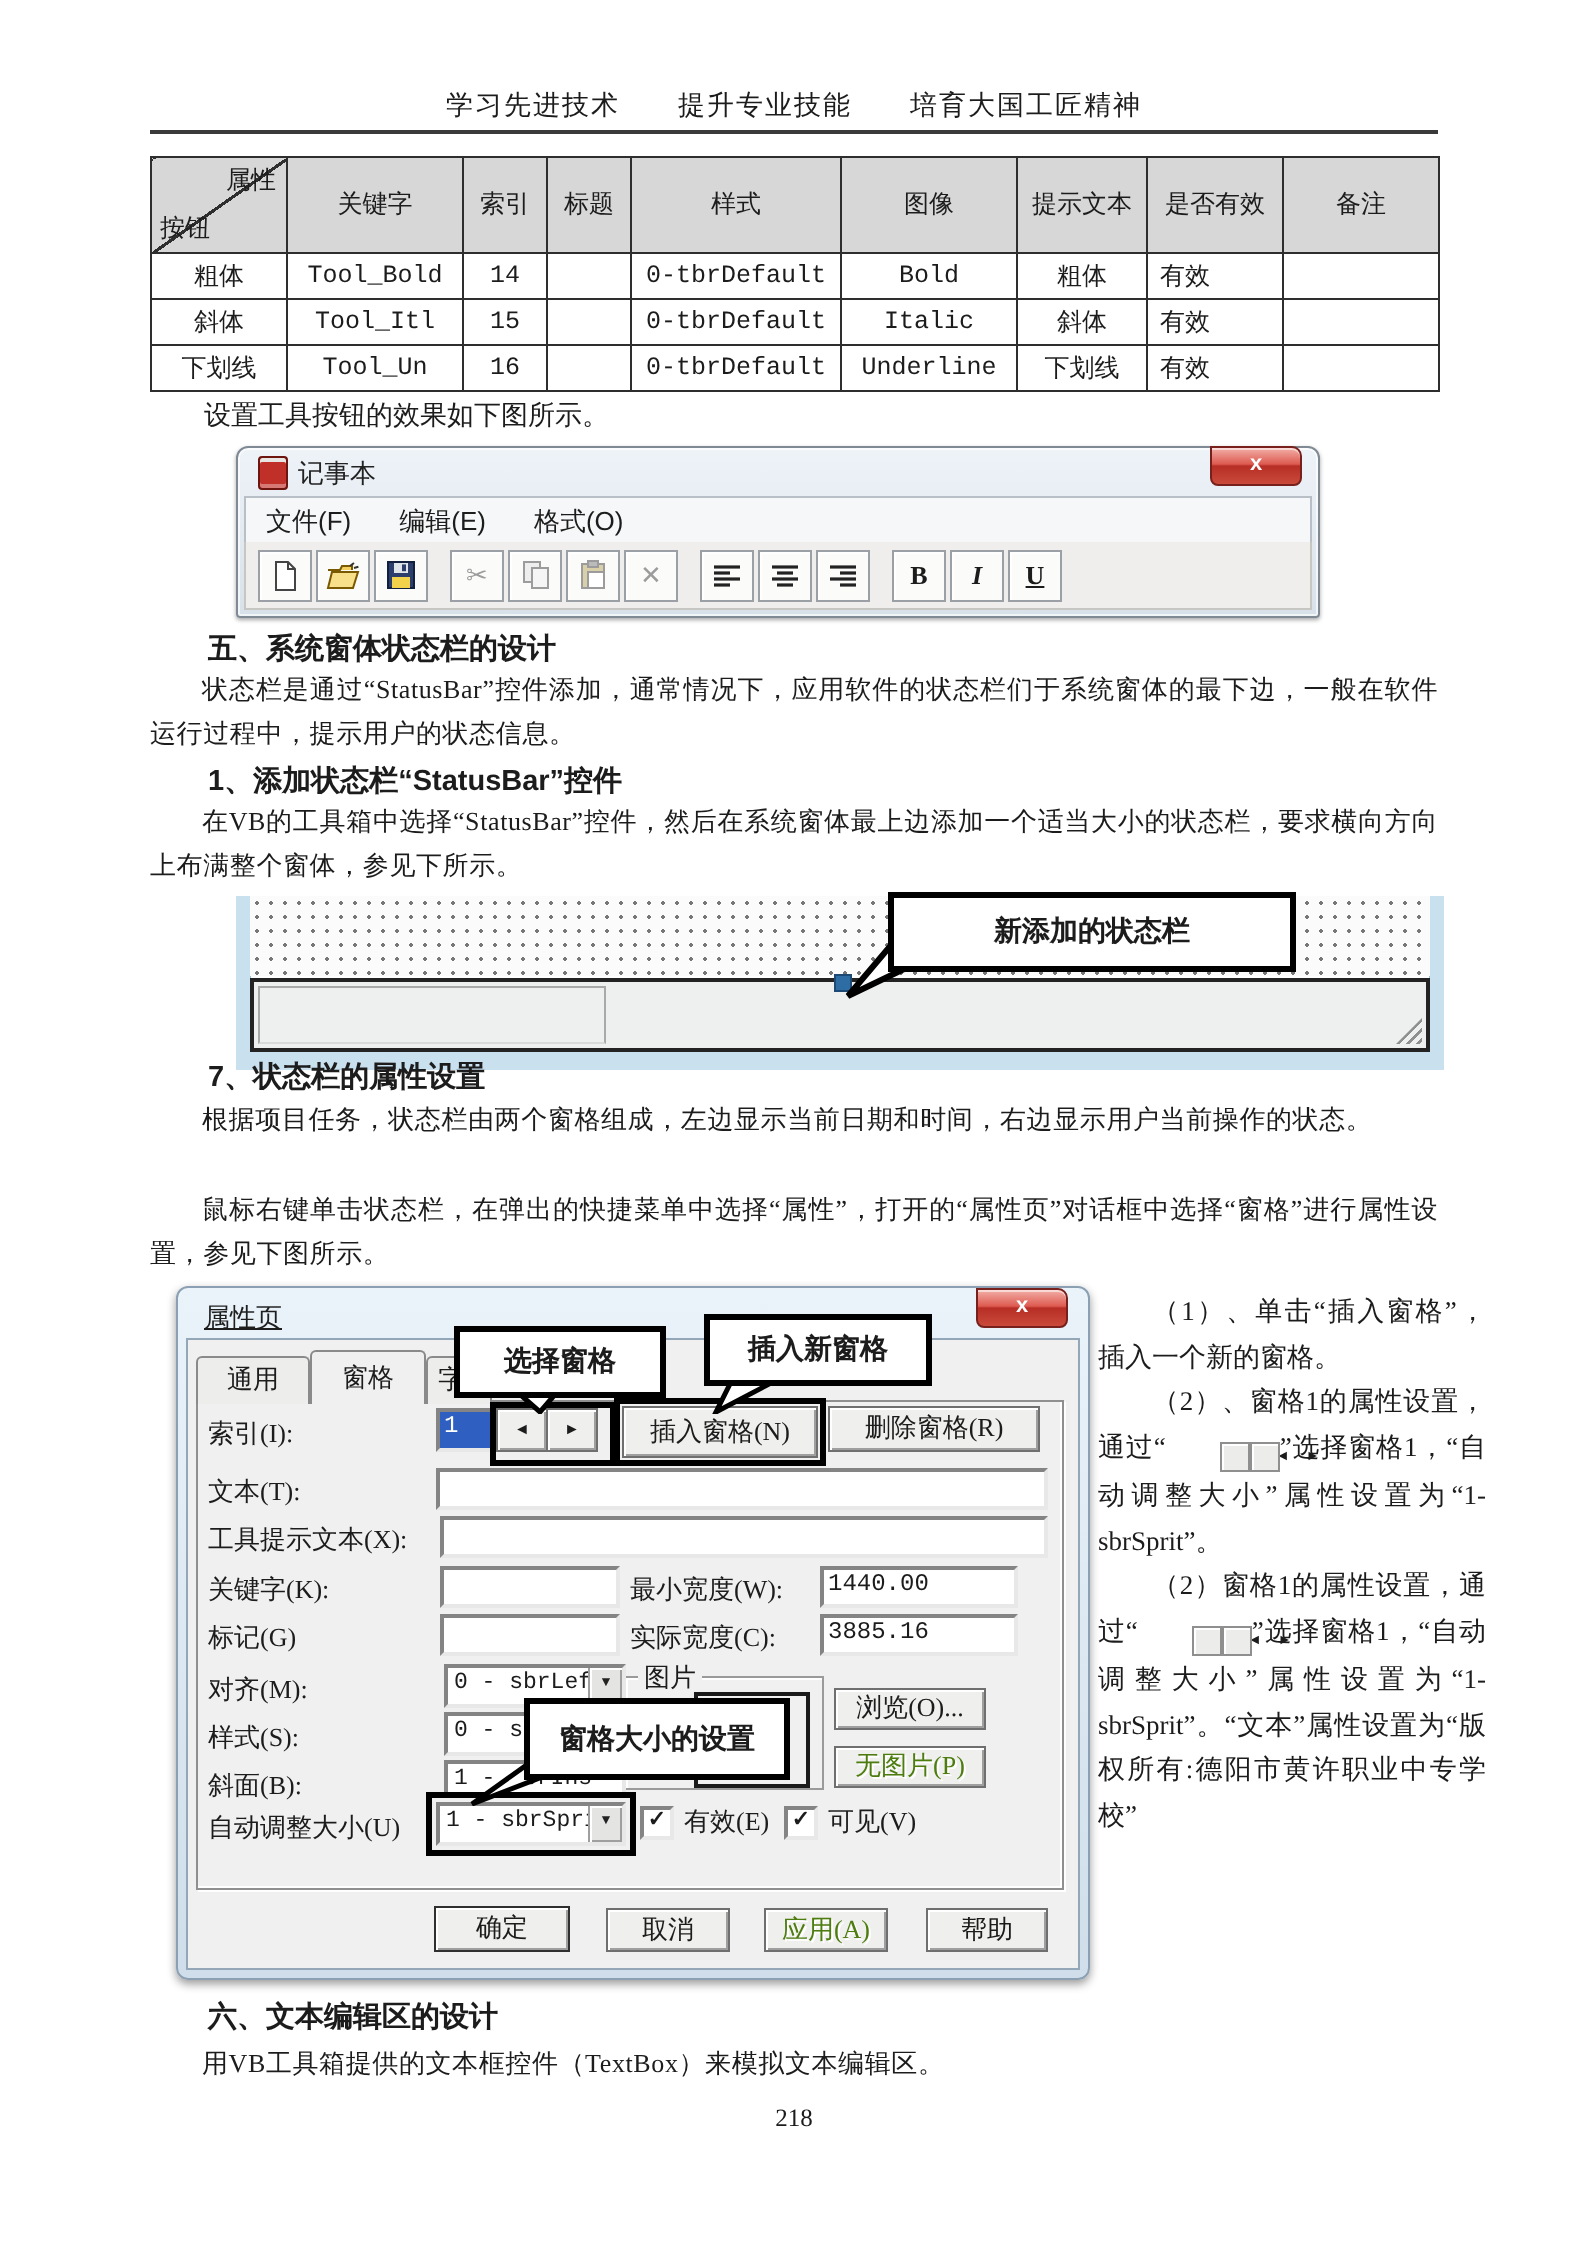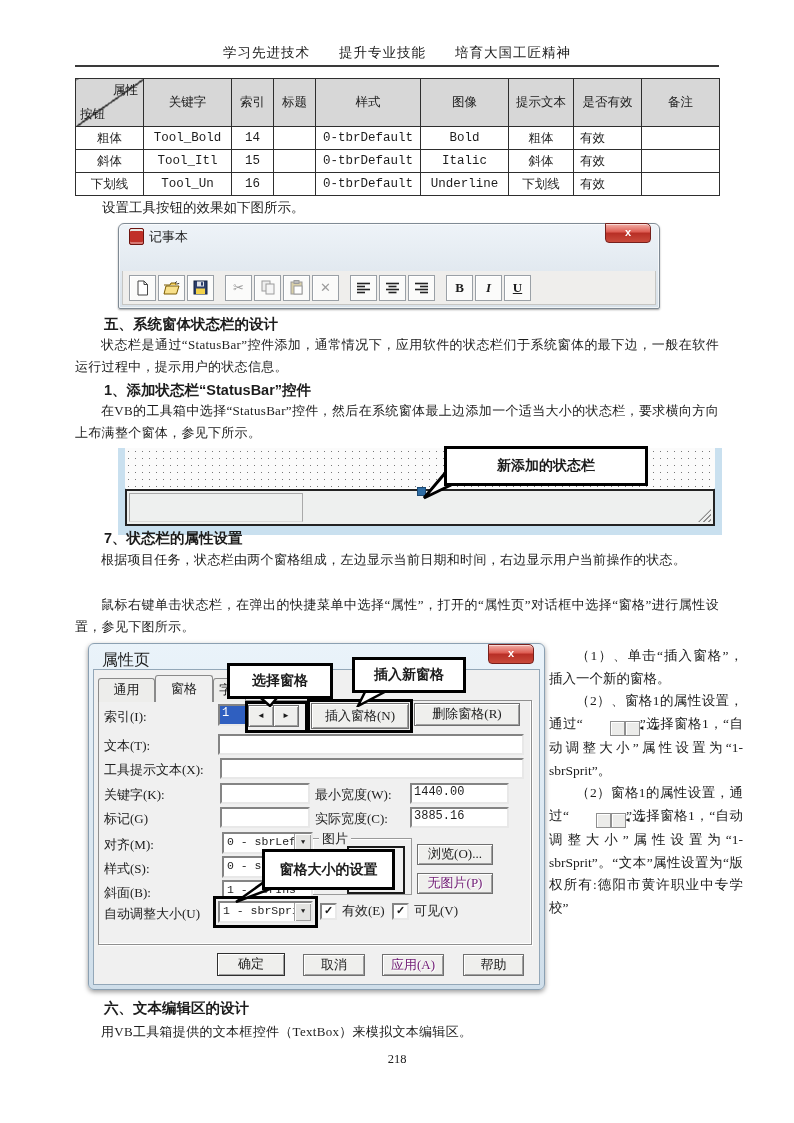--- a/index.html
+++ b/index.html
@@ -63,34 +63,34 @@
   .handle{position:absolute;left:50%;top:-4px;width:7px;height:7px;margin-left:-3px;background:#2e6da4;border:1px solid #1c4a74;}
 
   
   .callout{position:absolute;background:#fff;border:3px solid #000;display:flex;align-items:center;justify-content:center;
       font-weight:bold;font-size:14px;font-family:"Liberation Sans",sans-serif;z-index:30;}
   .tail{position:absolute;z-index:29;}
 
   
   .dlg{top:643px;left:88px;width:455px;height:345px;border:1px solid #8ba0b2;border-radius:6px;
       background:linear-gradient(#eaf3fa,#cfdeea);box-shadow:0 2px 5px rgba(0,0,0,.4);}
-  .dlg-title{position:absolute;left:13px;top:6px;font-size:16px;font-family:"Liberation Sans",sans-serif;color:#1e1e1e;}
+  .dlg-title{position:absolute;left:13px;top:6px;font-size:13px;font-family:"Liberation Sans",sans-serif;color:#1e1e1e;text-decoration:underline;}
   .dlg-client{position:absolute;left:4px;right:4px;top:25px;bottom:4px;background:#f0f0f0;border:1px solid #93a7b8;}
   .tab{position:absolute;border:1px solid #8a8a8a;border-bottom:none;border-radius:3px 3px 0 0;background:#ededeb;
       text-align:center;font-size:13px;z-index:3;}
   .tab.active{background:#f0f0f0;z-index:6;}
   .tabpage{position:absolute;left:98px;top:700px;width:432px;height:243px;border:1px solid #8f8f8f;
       box-shadow:inset -1px -1px 0 #fff,1px 1px 0 #fff;background:#f0f0f0;z-index:2;}
   .flabel{position:absolute;font-size:13px;z-index:4;}
   .tbox{position:absolute;background:#fff;border:2px solid;border-color:#848484 #e8e8e8 #e8e8e8 #848484;
       font:12px "Liberation Mono",monospace;line-height:15px;padding-left:2px;z-index:4;}
   .btn3d{position:absolute;background:#efefed;border:1px solid #6f6f6f;box-shadow:inset 1px 1px 0 #fff,inset -1px -1px 0 #9f9f9f;
       font-size:13px;text-align:center;z-index:4;cursor:default;}
   .btn3d.default{border:1.5px solid #2f2f2f;}
-  .btn3d.dis{color:#701a75;text-shadow:1px 1px 0 #fff;}
+  .btn3d.dis{color:#4d7c0f;text-shadow:1px 1px 0 #fff;}
   .dd{position:absolute;background:#fff;border:2px solid;border-color:#848484 #e8e8e8 #e8e8e8 #848484;
       font:11.5px "Liberation Mono",monospace;line-height:16px;padding-left:3px;z-index:4;}
   .dd .dbtn{position:absolute;right:0;top:0;bottom:0;width:16px;background:#e4e4e2;border-left:1px solid #9f9f9f;
       box-shadow:inset 1px 1px 0 #fff,inset -1px -1px 0 #9f9f9f;font-size:7px;text-align:center;line-height:16px;color:#222;}
   .hl{position:absolute;border:3px solid #000;z-index:5;}
   .spinbtn{background:#efefed;border:1px solid #6f6f6f;box-shadow:inset 1px 1px 0 #fff,inset -1px -1px 0 #9f9f9f;
       width:24px;height:20px;font-size:8px;text-align:center;line-height:19px;display:inline-block;}
   .groupbox{position:absolute;border:1px solid #9a9a9a;box-shadow:inset 1px 1px 0 #fff;z-index:3;}
   .gb-legend{position:absolute;top:-9px;left:6px;background:#f0f0f0;padding:0 3px;font-size:13px;}
   .picframe{position:absolute;border:2px solid #1a1a1a;background:#f0f0f0;z-index:4;}
@@ -177,20 +177,25 @@
       </tr>
     </tbody>
   </table>
 
   <div class="abs caption" style="top:199px;">设置工具按钮的效果如下图所示。</div>
 
   <div class="abs np">
     <span class="np-ico"></span>
     <span class="np-title">记事本</span>
     <span class="winclose">x</span>
+    <div class="np-menubar">
+      <span>文件(F)</span>
+      <span>编辑(E)</span>
+      <span>格式(O)</span>
+    </div>
     <div class="np-toolbar">
       <span class="tbtn">
         <svg width="15" height="16" viewBox="0 0 15 16">
             <path d="M3 1h6l3.5 3.5V15H3z" fill="#fff" stroke="#444"></path>
             <path d="M9 1v3.5h3.5" fill="none" stroke="#444"></path>
           </svg>
         </span>
       <span class="tbtn">
         <svg width="17" height="14" viewBox="0 0 17 14">
             <path d="M1 4h6l1-2h5v2" fill="#f4d060" stroke="#7a5a00"></path>

